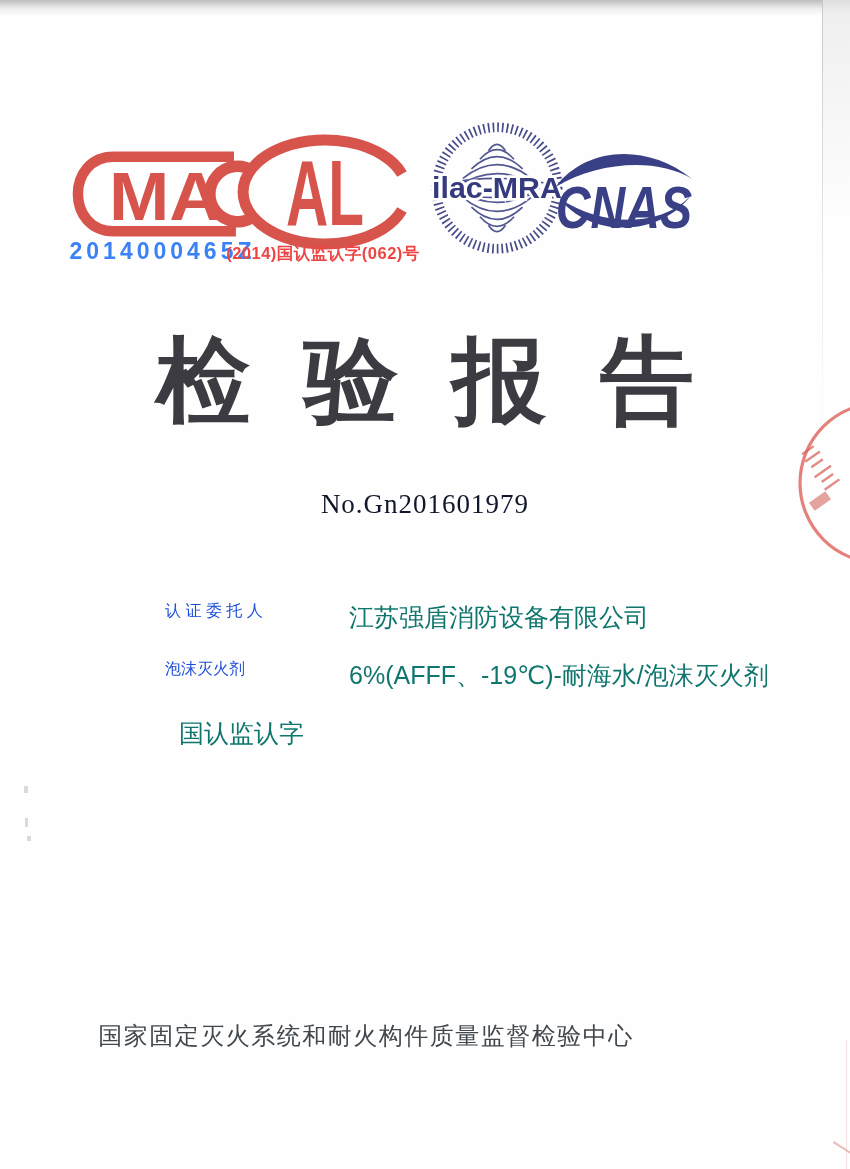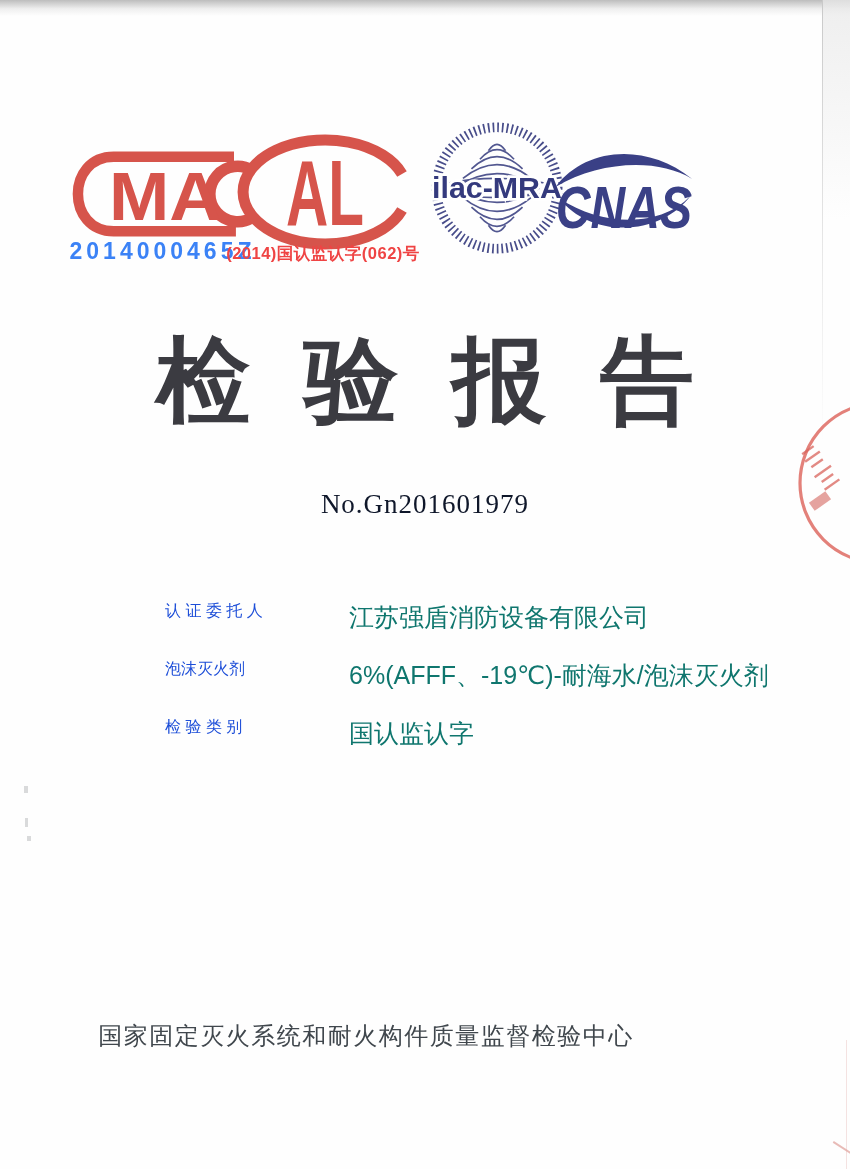--- a/index.html
+++ b/index.html
@@ -115,21 +115,20 @@
   <div class="fields">
     <div class="field-row">
       <div class="field-label">认 证 委 托 人</div>
       <div class="field-value">江苏强盾消防设备有限公司</div>
     </div>
     <div class="field-row">
       <div class="field-label">泡沫灭火剂</div>
       <div class="field-value">6%(AFFF、-19℃)-耐海水/泡沫灭火剂</div>
     </div>
     <div class="field-row">
-      <div class="field-label">检 验 类 别</div>
       <div class="field-value">国认监认字</div>
     </div>
   </div>
 
   <svg class="stamp" viewBox="0 0 60 170">
     <circle cx="90" cy="83" r="80" fill="none" stroke="#e0736b" stroke-width="3.2" opacity=".9"></circle>
     <g transform="rotate(-35 32 72)" stroke="#d9645c" stroke-width="2.4" opacity=".75" fill="none">
       <path d="M26 46 L40 46"></path>
       <path d="M24 54 L42 54"></path>
       <path d="M26 62 L40 62"></path>

